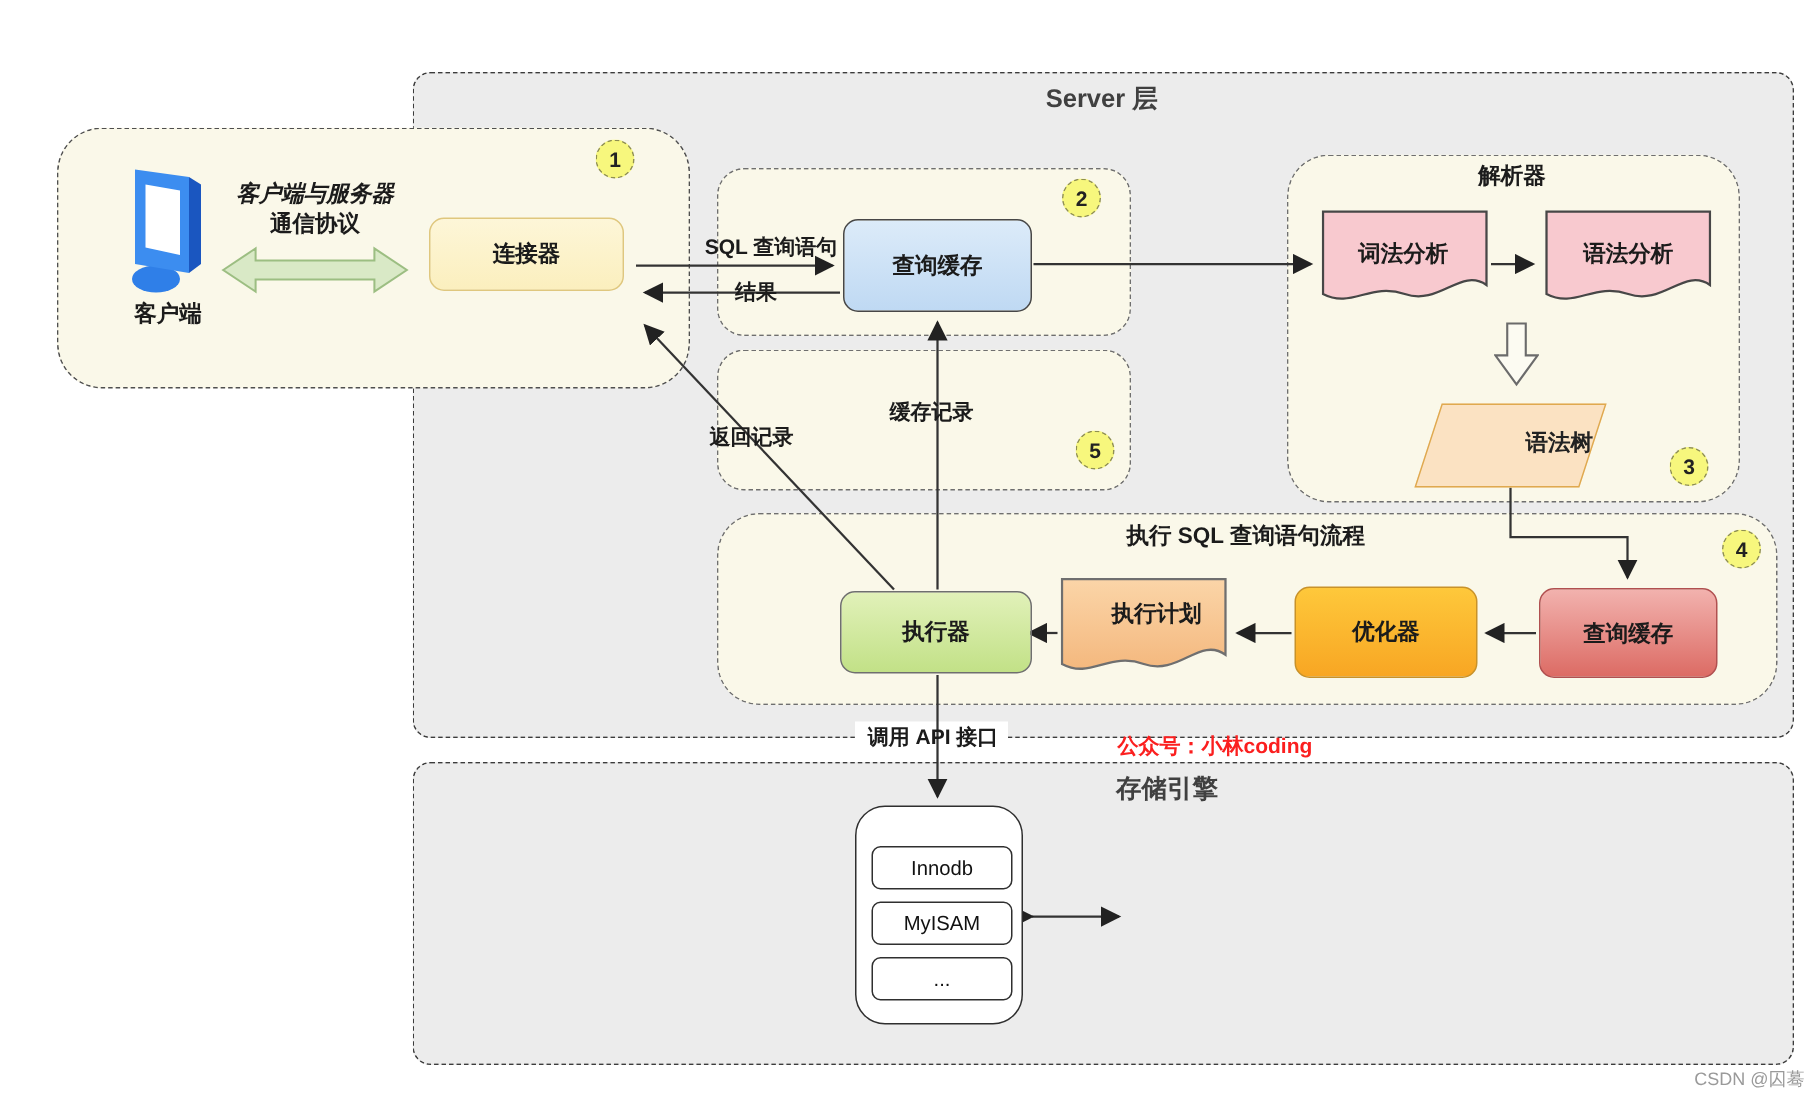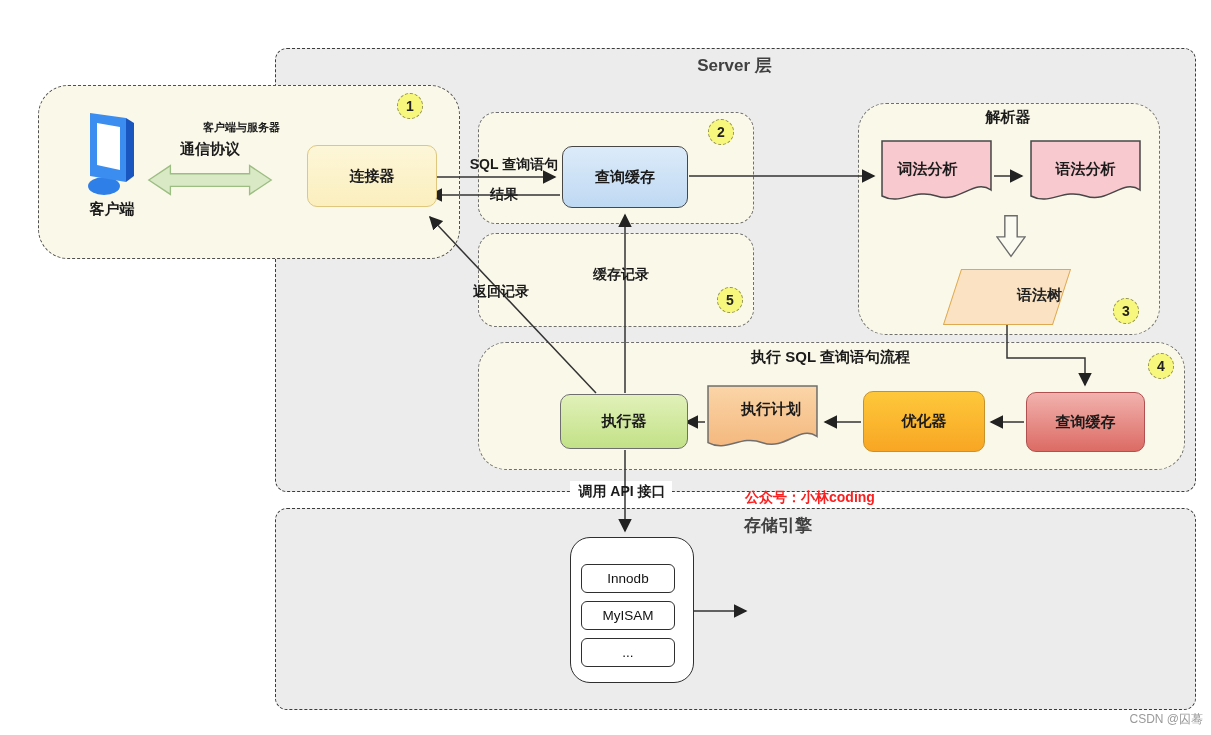--- a/index.html
+++ b/index.html
@@ -65,48 +65,48 @@
   <div class="abs" style="left:80px;top:110px;width:60px;height:88px;z-index:4;">
     <svg width="60" height="88" viewBox="0 0 60 88">
       <ellipse cx="24" cy="76" rx="16" ry="9" fill="#2F7FE8"></ellipse>
       <polygon points="46,8 54,13 54,66 46,72" fill="#1A56C0"></polygon>
       <polygon points="10,3 46,8 46,72 10,66" fill="#3C8DF0"></polygon>
       <polygon points="17,13 40,17 40,60 17,55" fill="#ffffff"></polygon>
     </svg>
   </div>
   <div class="lbl" style="left:67px;top:200px;width:90px;text-align:center;font-size:15px;">客户端</div>
 
-  <div class="lbl" style="left:140px;top:120px;width:140px;text-align:right;font-size:11px;">客户端与服务器</div>
+  <div class="lbl" style="left:140px;top:120px;width:140px;text-align:center;font-size:15px;font-style:italic;">客户端与服务器</div>
   <div class="lbl" style="left:140px;top:140px;width:140px;text-align:center;font-size:15px;">通信协议</div>
 
   <div class="abs" style="left:142px;top:162px;width:136px;height:36px;z-index:4;">
     <svg width="136" height="36" viewBox="0 0 140 40">
       <polygon points="2,20 26,4 26,13 114,13 114,4 138,20 114,36 114,27 26,27 26,36" fill="#D9E9C6" stroke="#9CBE82" stroke-width="1.5"></polygon>
     </svg>
   </div>
 
-  <div class="pbox" style="left:307px;top:145px;width:130px;height:62px;background:linear-gradient(#FDF6D8,#FBEFBE);border:1.4px solid #DFC77E;">连接器</div>
+  <div class="pbox" style="left:286px;top:145px;width:130px;height:49px;background:linear-gradient(#FDF6D8,#FBEFBE);border:1.4px solid #DFC77E;">连接器</div>
 
   <div class="panel" style="left:478px;top:112px;width:274px;height:110px;border-radius:18px;"></div>
   <div class="badge" style="left:708px;top:119px;">2</div>
   <div class="pbox" style="left:562px;top:146px;width:126px;height:62px;background:linear-gradient(#DCEBF9,#BFD9F3);border:1.5px solid #474747;">查询缓存</div>
 
   <div class="lbl" style="left:466px;top:156px;width:96px;text-align:center;">SQL 查询语句</div>
   <div class="lbl" style="left:486px;top:186px;width:36px;text-align:center;">结果</div>
 
   <div class="panel" style="left:478px;top:233px;width:274px;height:92px;border-radius:18px;"></div>
   <div class="badge" style="left:717px;top:287px;">5</div>
   <div class="lbl" style="left:593px;top:266px;">缓存记录</div>
   <div class="lbl" style="left:473px;top:283px;">返回记录</div>
 
   <div class="panel" style="left:858px;top:103px;width:300px;height:230px;border-radius:28px;"></div>
   <div class="panel-title" style="left:858px;top:108px;width:300px;">解析器</div>
   <div class="badge" style="left:1113px;top:298px;">3</div>
 
-  <div class="docwrap" style="left:881px;top:140px;width:93px;height:68px;">
+  <div class="docwrap" style="left:881px;top:140px;width:93px;height:68px;padding-left:16px;">
     <svg width="111" height="68" viewBox="0 0 110 68" preserveAspectRatio="none">
       <path d="M1,1 H109 V50 C92,38 78,64 55,56 C32,48 20,66 1,56 Z" fill="#F8C9CF" stroke="#474747" stroke-width="1.5"></path>
     </svg>
     <div class="doclabel">词法分析</div>
   </div>
 
   <div class="docwrap" style="left:1030px;top:140px;width:111px;height:68px;">
     <svg width="111" height="68" viewBox="0 0 110 68" preserveAspectRatio="none">
       <path d="M1,1 H109 V50 C92,38 78,64 55,56 C32,48 20,66 1,56 Z" fill="#F8C9CF" stroke="#474747" stroke-width="1.5"></path>
     </svg>
@@ -144,21 +144,21 @@
   </div>
 
   <div class="pbox" style="left:863px;top:391px;width:122px;height:61px;background:linear-gradient(#FEC83B,#F8A623);border:1.4px solid #C8922A;">优化器</div>
 
   <div class="pbox" style="left:1026px;top:392px;width:119px;height:60px;background:linear-gradient(#F2B2AE,#DC6B64);border:1.4px solid #B05050;">查询缓存</div>
 
   <div class="mask" style="left:570px;top:481px;width:102px;height:20px;"></div>
   <div class="lbl" style="left:572px;top:483px;width:100px;text-align:center;">调用 API 接口</div>
   <div class="redtext" style="left:745px;top:489px;">公众号：小林coding</div>
 
-  <div class="abs" style="left:570px;top:537px;width:124px;height:146px;background:#fff;border:1.6px solid #2f2f2f;border-radius:20px;box-sizing:border-box;z-index:4;padding-left:43px;">
+  <div class="abs" style="left:570px;top:537px;width:112px;height:146px;background:#fff;border:1.6px solid #2f2f2f;border-radius:20px;box-sizing:border-box;z-index:4;padding-left:43px;">
     <div class="engine-slot" style="top:26px;">Innodb</div>
     <div class="engine-slot" style="top:63px;">MyISAM</div>
     <div class="engine-slot" style="top:100px;">...</div>
   </div>
 
 
   <svg id="wires" width="1211" height="735">
     <defs>
       <marker id="ah" markerWidth="10" markerHeight="9" refX="8" refY="4.5" orient="auto">
         <path d="M0,0 L9,4.5 L0,9 Z" fill="#222"></path>

